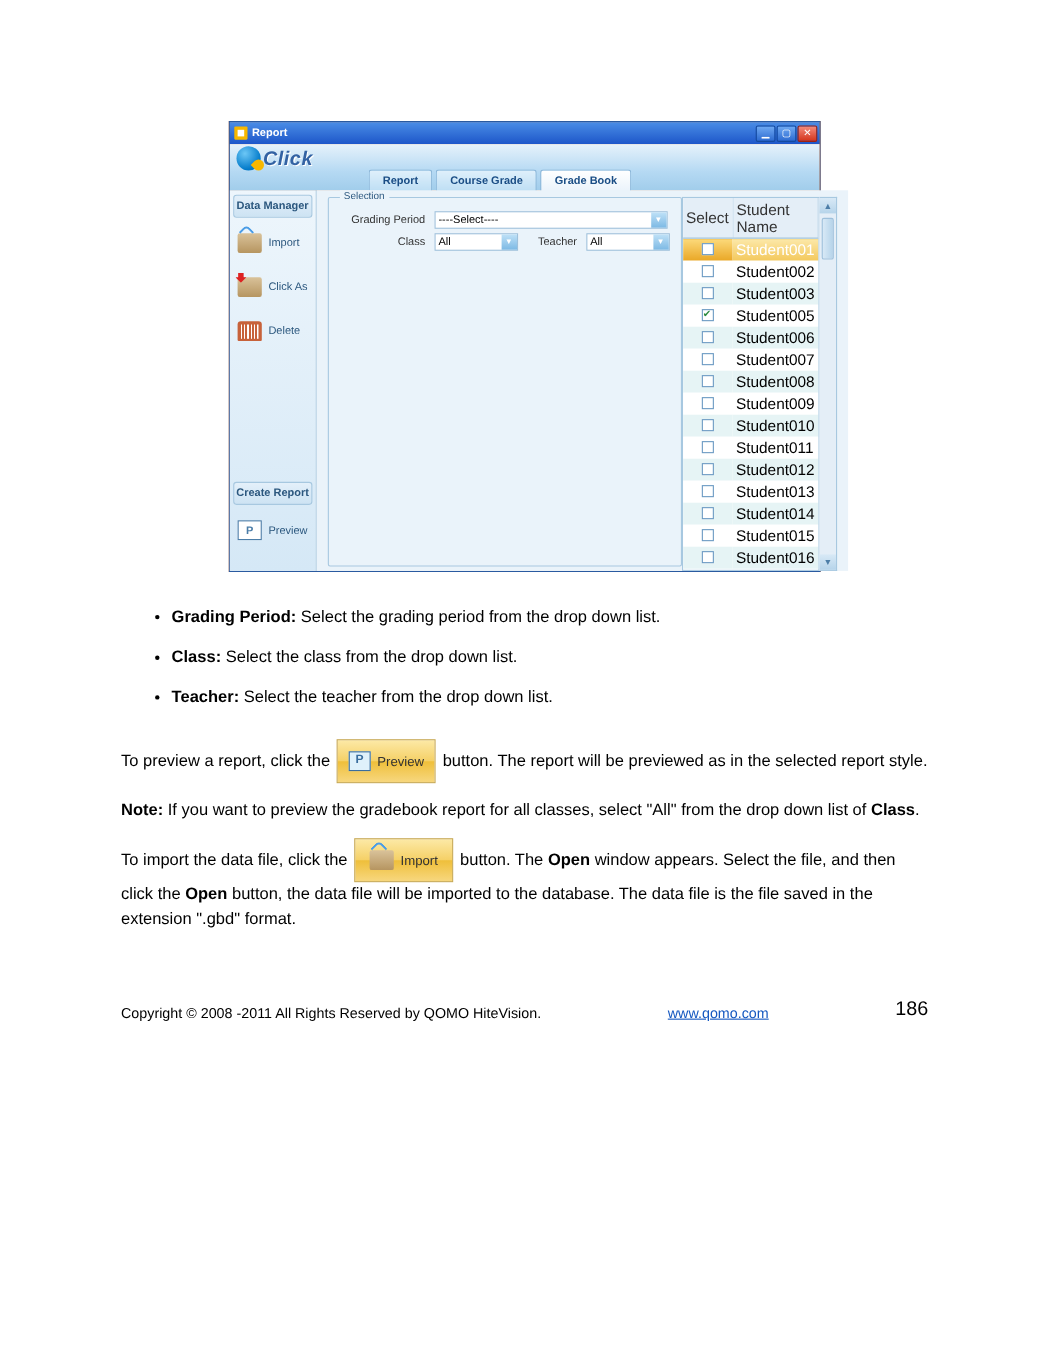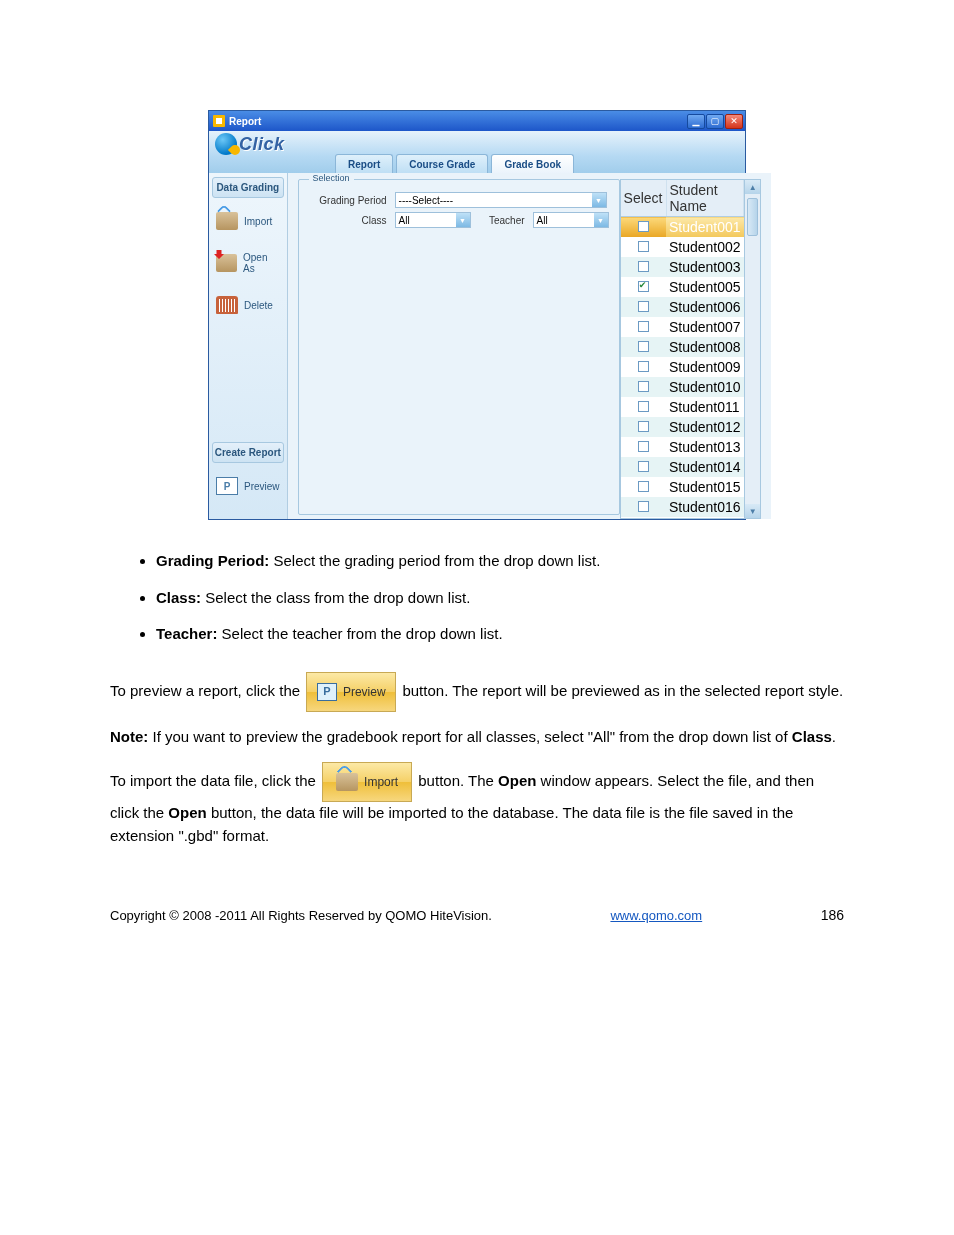--- a/index.html
+++ b/index.html
@@ -197,21 +197,21 @@
   .footer {
     margin-top: 60px;
     display:flex;
     justify-content:space-between;
     align-items:flex-end;
     font-size:13px;
     color:#000;
     padding: 0 0 30px 0;
   }
   .footer .copy { font-size:13px; }
-  .footer .pg { font-size:14px; }
+  .footer .pg { font-size:18px; }
   .footer .link { color:#1558c0; text-decoration: underline; }
 </style>
 </head>
 <body>
 
 <div class="page">
 
   <div class="win">
     <div class="titlebar">
       <span class="titlebar-icon"></span>
@@ -230,28 +230,28 @@
       </div>
       <div class="tabs">
         <div class="tab">Report</div>
         <div class="tab">Course Grade</div>
         <div class="tab active">Grade Book</div>
       </div>
     </div>
 
     <div class="win-body">
       <div class="sidebar">
-        <div class="side-group-title">Data Grading</div>
+        <div class="side-group-title">Data Manager</div>
         <div class="side-btn">
           <span class="glyph glyph-import"></span>
           <span>Import</span>
         </div>
         <div class="side-btn">
           <span class="glyph glyph-saveas"></span>
-          <span>Open As</span>
+          <span>Click As</span>
         </div>
         <div class="side-btn">
           <span class="glyph glyph-delete"></span>
           <span>Delete</span>
         </div>
         <div style="height:120px"></div>
         <div class="side-group-title">Create Report</div>
         <div class="side-btn">
           <span class="glyph glyph-preview-s">P</span>
           <span>Preview</span>

